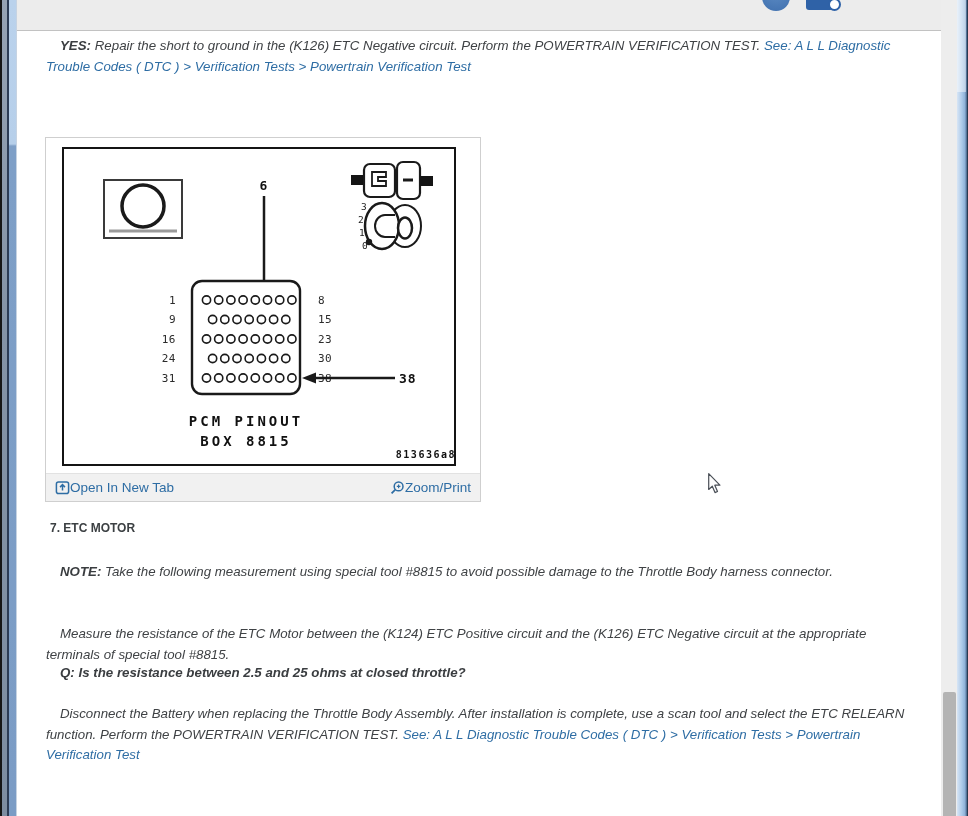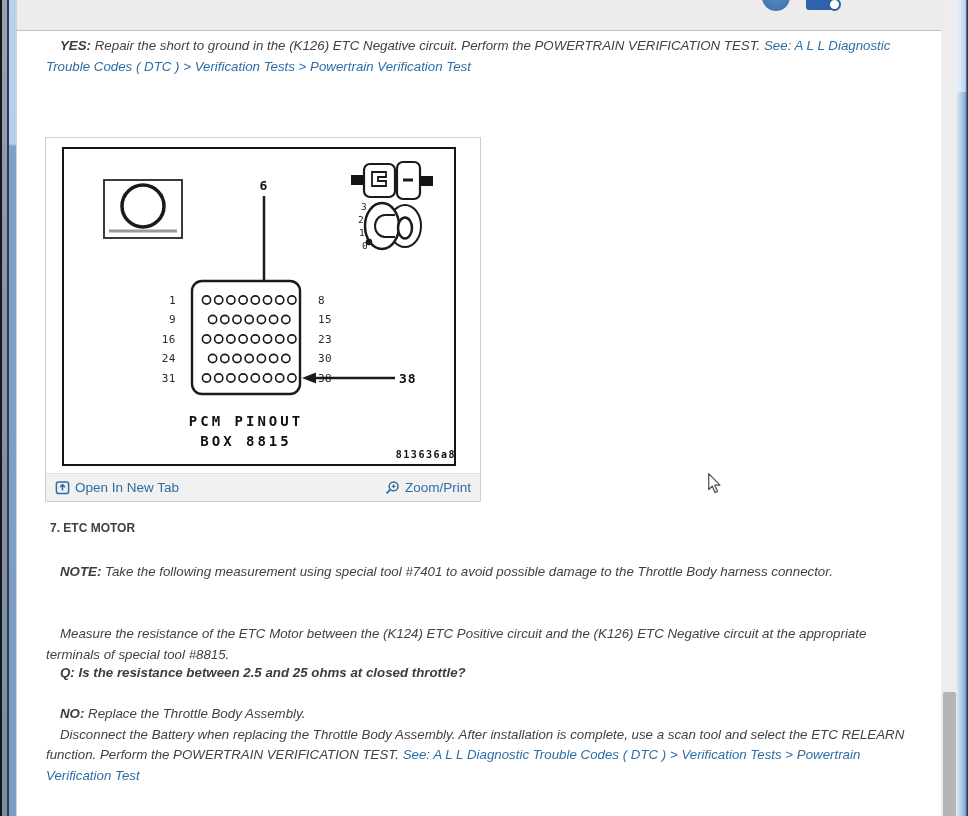--- a/index.html
+++ b/index.html
@@ -35,21 +35,21 @@
   .ind{text-indent:14px;}
   b{font-weight:bold;color:#3a3d40;}
   .lnk{color:#2e6da4;text-decoration:none;cursor:pointer;}
   .heading{position:absolute;left:50px;top:521px;font-size:12px;font-weight:bold;color:#3c4043;}
 
   
   .figure{left:45px;top:137px;width:436px;height:365px;border:1px solid #cfcfcf;background:#fff;box-sizing:border-box;}
   .fig-image{left:16px;top:9px;width:394px;height:319px;border:2px solid #141414;box-sizing:border-box;background:#fff;}
   .fig-footer{left:0;right:0;bottom:0;height:28px;background:#f1f1f1;border-top:1px solid #e2e2e2;
     display:flex;justify-content:space-between;align-items:center;padding:0 9px;box-sizing:border-box;}
-  .flink{display:flex;align-items:center;gap:5px;color:#2e6da4;font-size:13.5px;text-decoration:none;cursor:pointer;}
+  .flink{display:flex;align-items:center;color:#2e6da4;font-size:13.5px;text-decoration:none;cursor:pointer;}
   .ficon{flex:0 0 auto;color:#2e6da4;}
 
   
   .fig-svg{display:block;width:390px;height:315px;}
   .s22{stroke:#1a1a1a;stroke-width:2.2;fill:#fff;}
   .arrow{stroke:#1a1a1a;stroke-width:2.5;}
   .stencil{font-family:"DejaVu Sans Mono",monospace;font-weight:bold;font-size:13px;letter-spacing:1px;fill:#111;}
   .caption{font-size:14px;letter-spacing:3px;}
   .code{font-family:"DejaVu Sans Mono",monospace;font-weight:bold;font-size:10px;letter-spacing:1.5px;fill:#111;}
   .pin{fill:#fff;stroke:#1a1a1a;stroke-width:1.6;}
@@ -196,31 +196,30 @@
         <path d="M9.6 4.6 v3.6 M7.8 6.4 h3.6" stroke="currentColor" stroke-width="1.2" fill="none"></path>
       </svg>
       <span>Zoom/Print</span>
     </a>
   </div>
 </div>
 
 <div class="heading">7. ETC MOTOR</div>
 
 <div class="tb" style="top:562px">
-  <p class="ind"><b>NOTE:</b><span> Take the following measurement using special tool #7401 to avoid possible damage to the Throttle Body harness connector.</span></p>
+  <p class="ind"><b>NOTE:</b><span> Take the following measurement using special tool #8815 to avoid possible damage to the Throttle Body harness connector.</span></p>
 </div>
 
 <div class="tb" style="top:624px">
   <p class="ind">Measure the resistance of the ETC Motor between the (K124) ETC Positive circuit and the (K126) ETC Negative circuit at the appropriate terminals of special tool #8815.</p>
 </div>
 
 <div class="tb" style="top:663px">
   <p class="ind"><b>Q: Is the resistance between 2.5 and 25 ohms at closed throttle?</b></p>
 </div>
 
 <div class="tb" style="top:704px">
-  <p class="ind"><b>NO:</b><span> Replace the Throttle Body Assembly.</span></p>
   <p class="ind"><span>Disconnect the Battery when replacing the Throttle Body Assembly. After installation is complete, use a scan tool and select the ETC RELEARN function. Perform the POWERTRAIN VERIFICATION TEST. </span><a class="lnk">See: A L L Diagnostic Trouble Codes ( DTC ) &gt; Verification Tests &gt; Powertrain Verification Test</a></p>
 </div>
 
 <svg class="abs" style="left:708px;top:473px" width="15" height="21" viewBox="0 0 15 21">
   <polygon points="0.7,0.7 0.7,16.5 4.3,13.2 7,19.6 9.5,18.5 6.8,12.2 11.9,12.2" fill="#fdfdfd" stroke="#4a4f57" stroke-width="1.2" stroke-linejoin="round"></polygon>
 </svg>
 
 </body></html>

